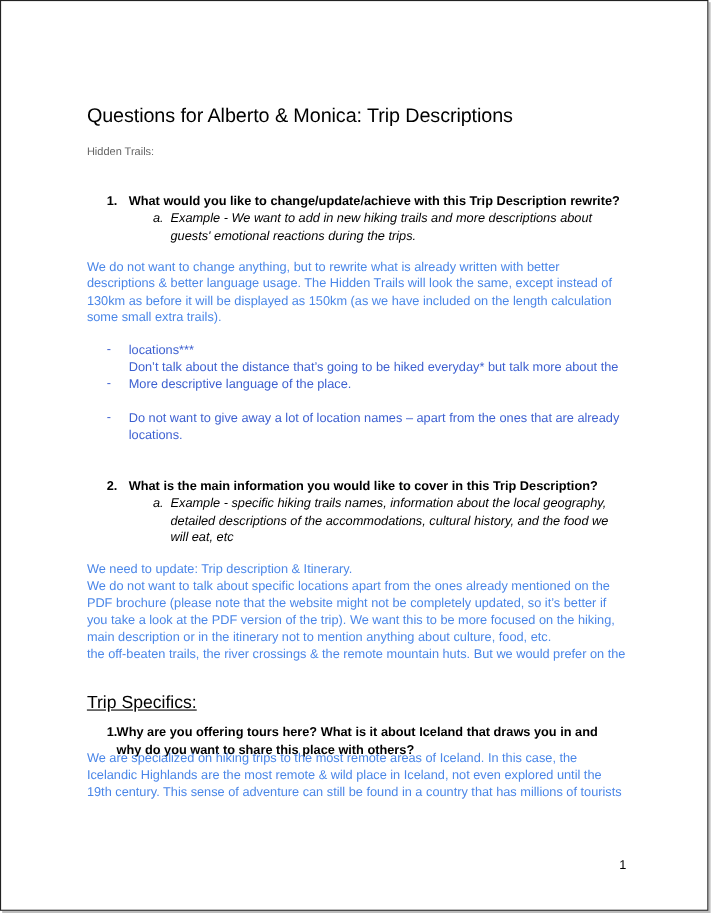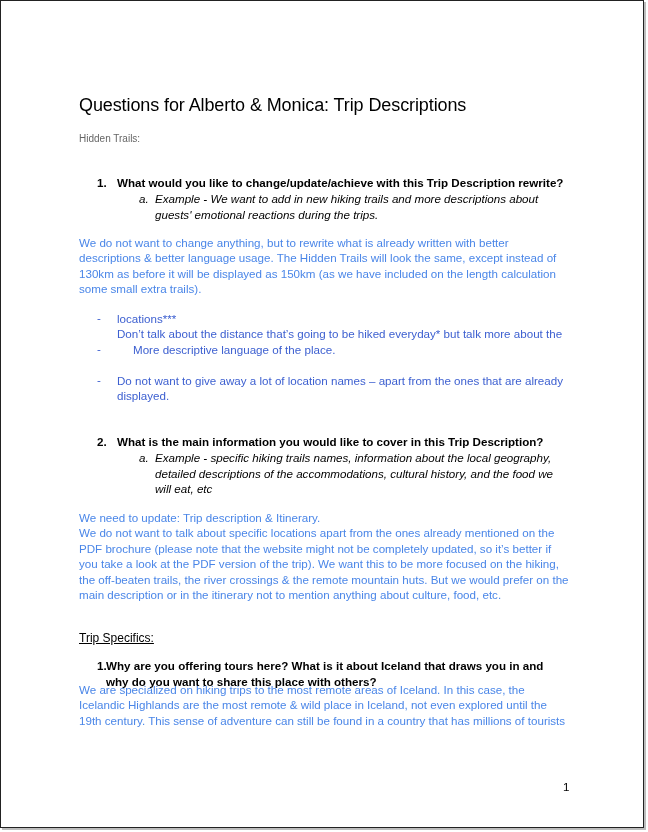--- a/index.html
+++ b/index.html
@@ -18,21 +18,21 @@
   }
   .abs { position: absolute; white-space: nowrap; }
   .title { left: 79px; top: 95px; font-size: 18px; color: #000; letter-spacing: -0.1px; }
   .subtitle { left: 79px; top: 133px; font-size: 10px; color: #666666; }
   .q { font-size: 11.6px; font-weight: bold; color: #000; line-height: 15.5px; }
   .ex { font-size: 11.6px; font-style: italic; color: #000; line-height: 15.5px; }
   .ans { font-size: 11.6px; color: #4a86e8; line-height: 15.4px; }
   .ans2 { font-size: 11.6px; color: #3c5fd0; line-height: 15.4px; }
   .line { display: block; }
   .bul-dash { position: absolute; left: 97px; color: #3c5fd0; font-size: 11.6px; }
-  .section { left: 79px; top: 631px; font-size: 12px; color: #000; text-decoration: underline; }
+  .section { left: 79px; top: 631px; font-size: 16px; color: #000; text-decoration: underline; }
   .pagenum { left: 563px; top: 780px; font-size: 11.6px; color: #000; }
 </style>
 </head>
 <body>
 
 <div class="page"></div>
 
 <div class="doc">
 
   <div class="abs title">Questions for Alberto &amp; Monica: Trip Descriptions</div>
@@ -53,46 +53,46 @@
     <span class="line">some small extra trails).</span>
   </div>
 
   <div class="bul-dash" style="top:311px;">-</div>
   <div class="abs ans2" style="left:117px; top:311px;">
     <span class="line">locations***</span>
     <span class="line">Don’t talk about the distance that’s going to be hiked everyday* but talk more about the</span>
   </div>
 
   <div class="bul-dash" style="top:342px;">-</div>
-  <div class="abs ans2" style="left:133px; top:342px;">
+  <div class="abs ans2" style="left:117px; top:342px;">
     <span class="line">More descriptive language of the place.</span>
   </div>
 
   <div class="bul-dash" style="top:373px;">-</div>
   <div class="abs ans2" style="left:117px; top:373px;">
     <span class="line">Do not want to give away a lot of location names – apart from the ones that are already</span>
-    <span class="line">displayed.</span>
+    <span class="line">locations.</span>
   </div>
 
   <div class="abs q" style="left:97px; top:434px;">2.</div>
   <div class="abs q" style="left:117px; top:434px;">What is the main information you would like to cover in this Trip Description?</div>
   <div class="abs ex" style="left:139px; top:450px;">a.</div>
   <div class="abs ex" style="left:155px; top:450px;">
     <span class="line">Example - specific hiking trails names, information about the local geography,</span>
     <span class="line">detailed descriptions of the accommodations, cultural history, and the food we</span>
     <span class="line">will eat, etc</span>
   </div>
 
   <div class="abs ans" style="left:79px; top:510px;">
     <span class="line">We need to update: Trip description &amp; Itinerary.</span>
     <span class="line">We do not want to talk about specific locations apart from the ones already mentioned on the</span>
     <span class="line">PDF brochure (please note that the website might not be completely updated, so it’s better if</span>
     <span class="line">you take a look at the PDF version of the trip). We want this to be more focused on the hiking,</span>
+    <span class="line">main description or in the itinerary not to mention anything about culture, food, etc.</span>
     <span class="line">the off-beaten trails, the river crossings &amp; the remote mountain huts. But we would prefer on the</span>
-    <span class="line">main description or in the itinerary not to mention anything about culture, food, etc.</span>
   </div>
 
   <div class="abs section">Trip Specifics:</div>
 
   <div class="abs q" style="left:97px; top:658px;">1.</div>
   <div class="abs q" style="left:106px; top:658px;">
     <span class="line">Why are you offering tours here? What is it about Iceland that draws you in and</span>
     <span class="line">why do you want to share this place with others?</span>
   </div>
 

